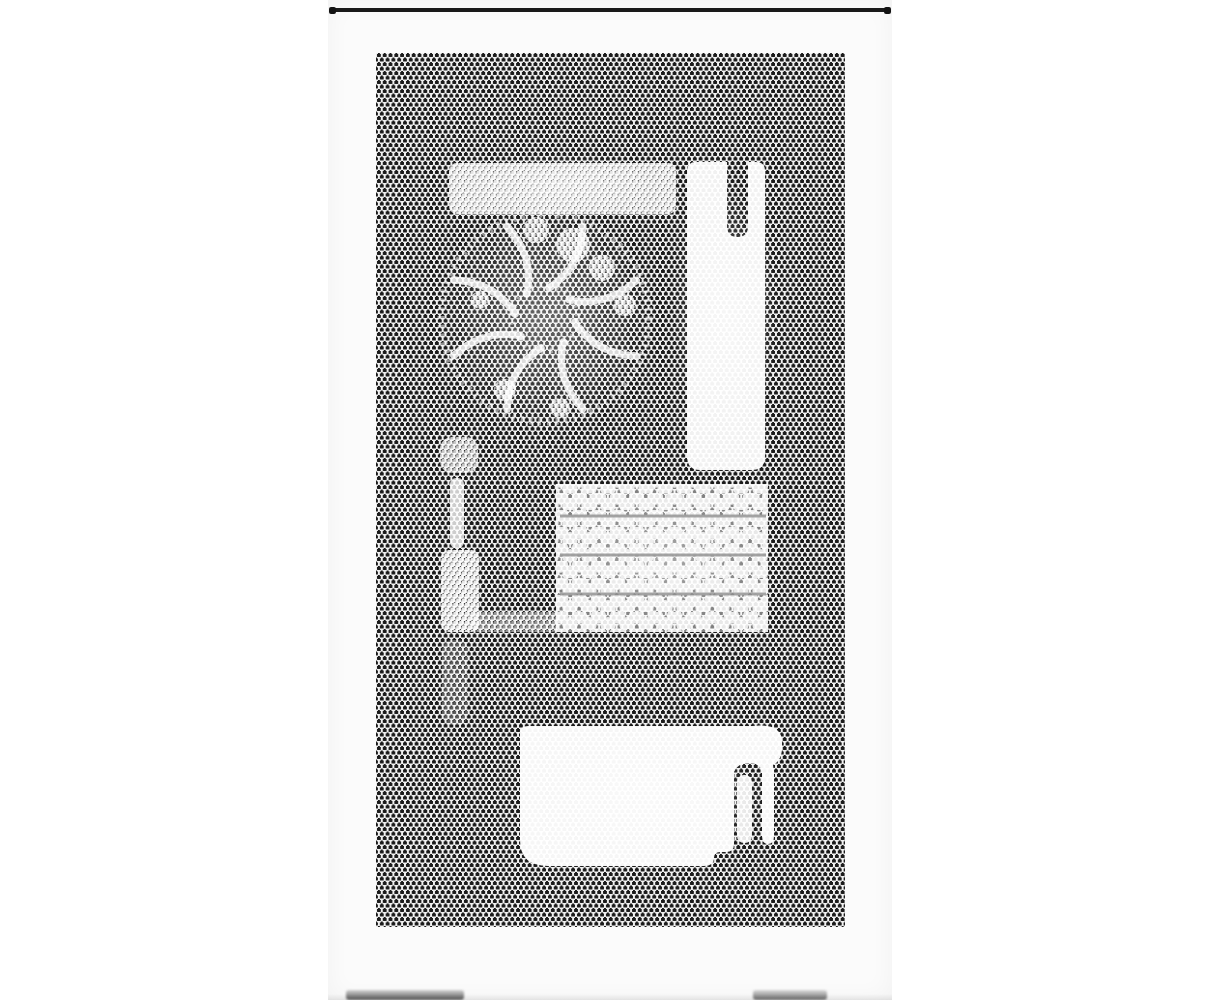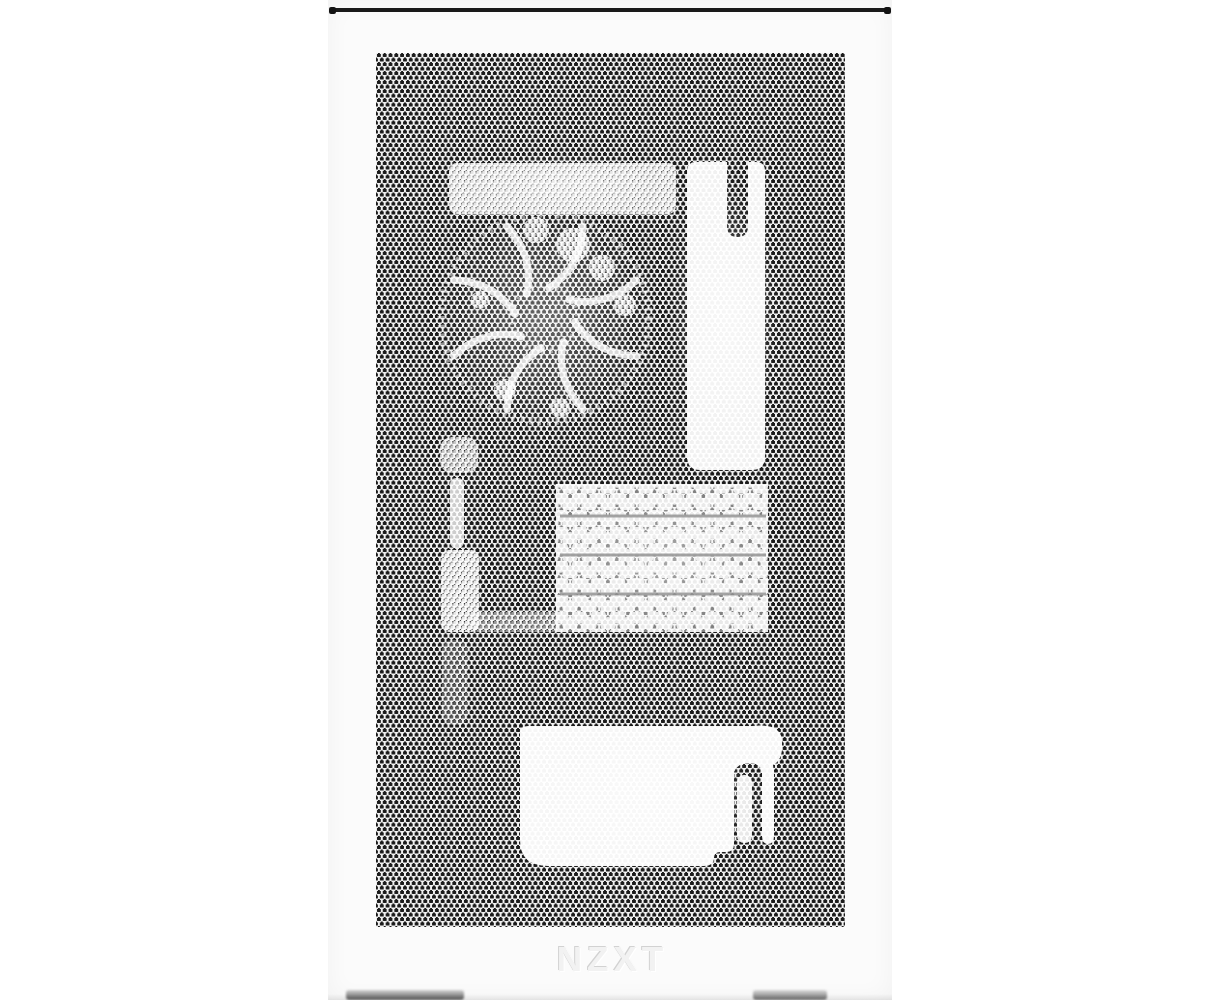--- a/index.html
+++ b/index.html
@@ -135,18 +135,17 @@
                    Q 760,763 750,763 Q 737,763 734,772 V 844 Q 734,852 726,852 H 720
                    Q 714,852 714,858 Q 714,866 704,866 H 548 Q 520,866 520,840 V 734
                    Q 520,726 528,726 Z"></path>
           <g>
             <rect x="737" y="775" width="15" height="68" rx="7" fill="#ffffff" opacity="0.9"></rect>
           </g>
         </g>
       </svg>
     </div>
 
-    <div class="logo">NZXT</div>
 
     <div class="foot foot-left"></div>
     <div class="foot foot-right"></div>
   </div>
 </div>
 
 </body></html>

